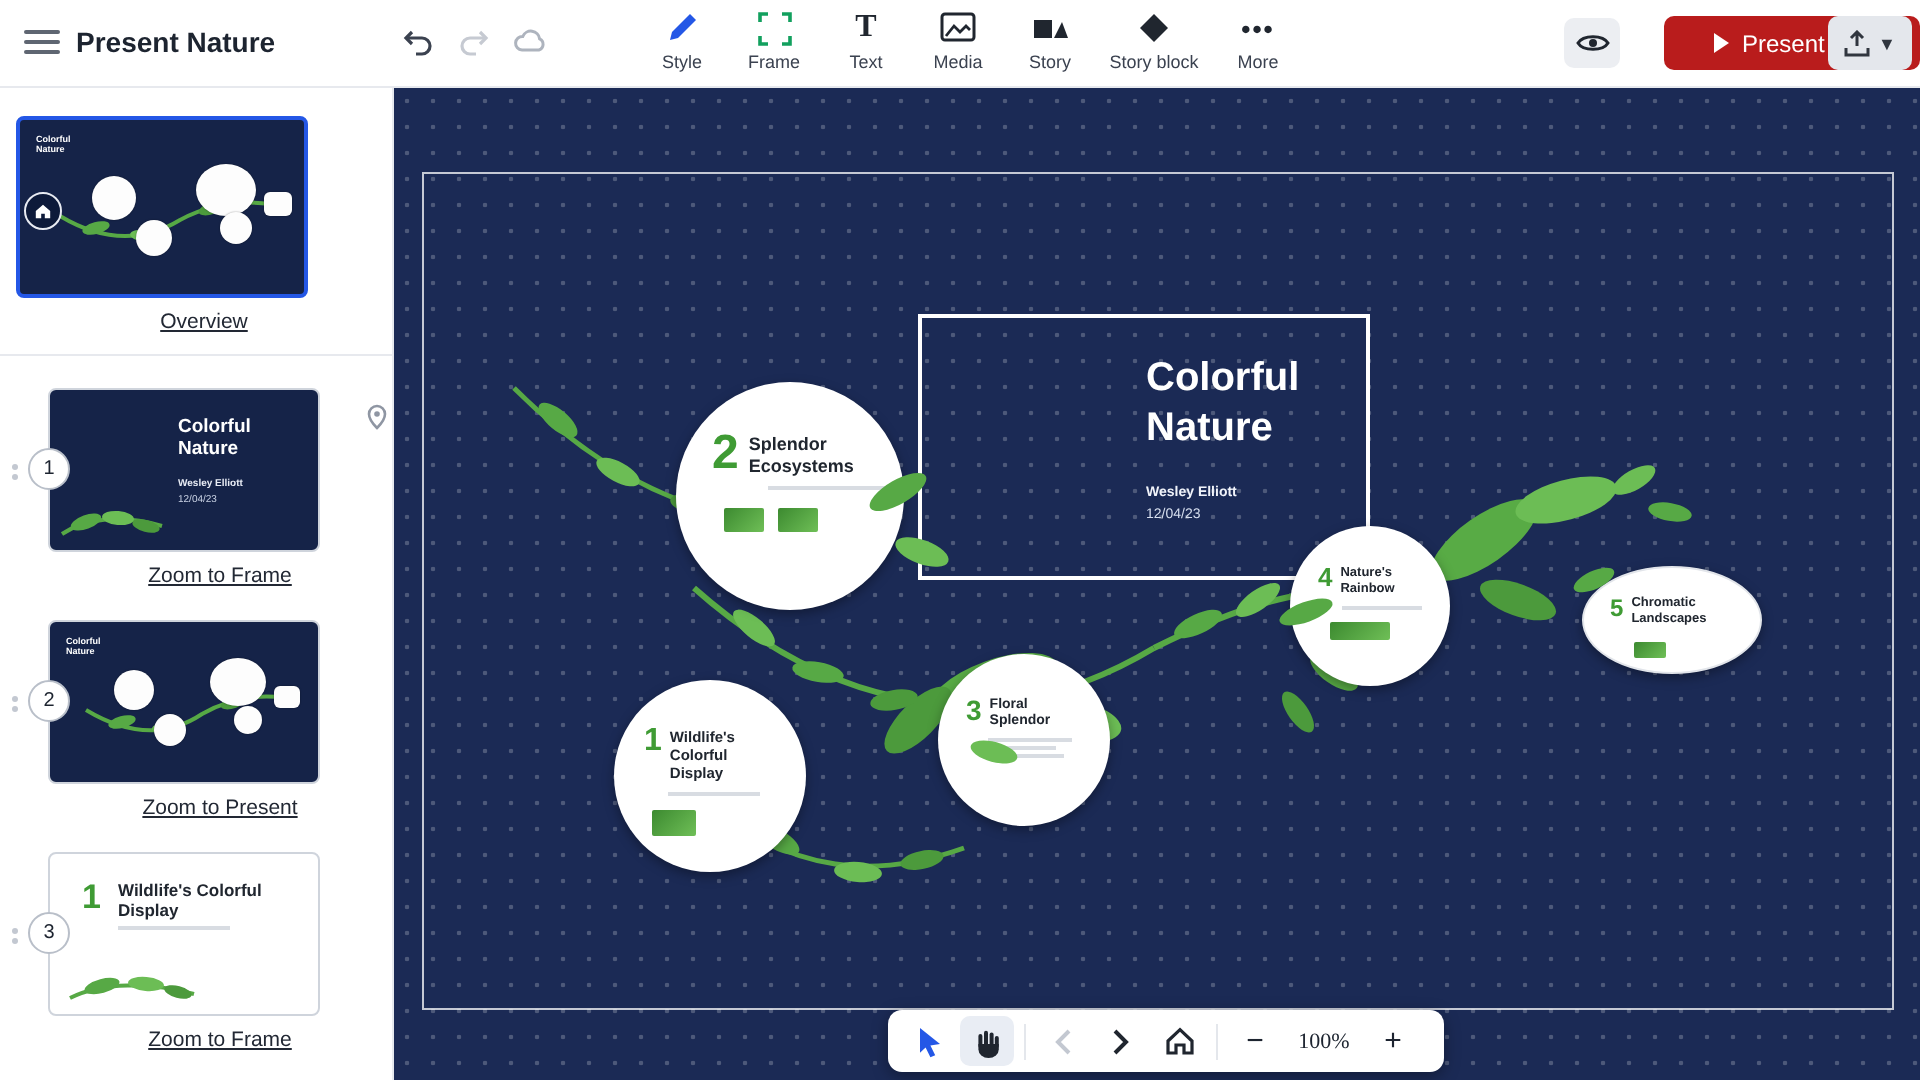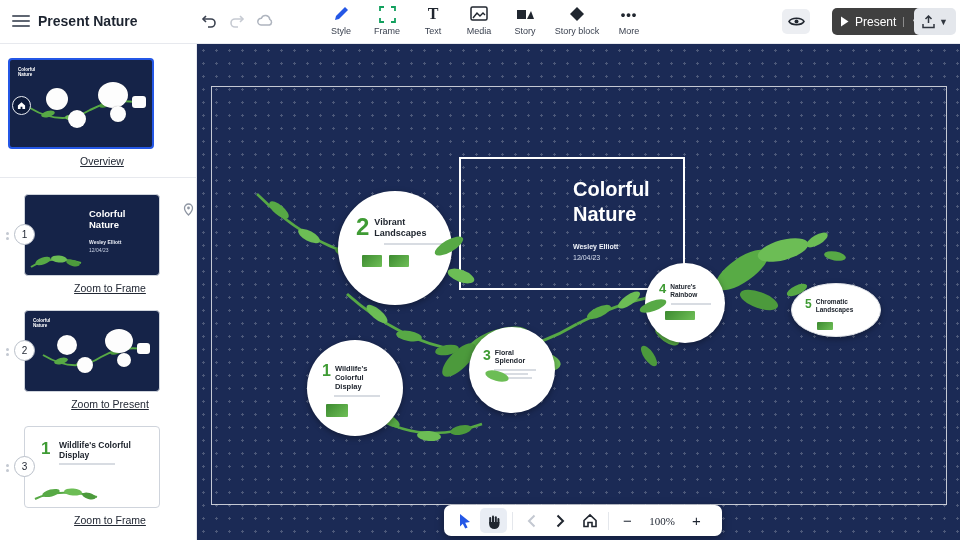--- a/index.html
+++ b/index.html
@@ -10,21 +10,21 @@
   .hamburger { position:absolute; left:12px; top:15px; width:18px; height:14px; cursor:pointer; }
   .hamburger span { display:block; height:2px; background:#5f6672; margin-bottom:3px; border-radius:1px; }
   .doc-title { position:absolute; left:38px; top:13px; font-size:14px; font-weight:bold; color:#1d2430; }
   .hist { position:absolute; top:12px; width:20px; height:20px; }
   .toolbar { position:absolute; left:318px; top:0; height:44px; display:flex; align-items:flex-start; }
   .tool { width:46px; padding-top:5px; text-align:center; cursor:pointer; }
   .tool.wide { width:58px; }
   .tool .ticon { height:18px; display:flex; align-items:center; justify-content:center; }
   .tool .tlabel { font-size:9px; color:#3b4250; margin-top:3px; white-space:nowrap; }
   .eye-btn { position:absolute; left:782px; top:9px; width:28px; height:25px; background:#eceef2; border-radius:5px; display:flex; align-items:center; justify-content:center; cursor:pointer; }
-  .present-btn { position:absolute; left:832px; top:8px; height:27px; background:#404040; border-radius:5px; display:flex; align-items:center; color:#fff; font-size:12px; padding:0 8px; cursor:pointer; }
+  .present-btn { position:absolute; left:832px; top:8px; height:27px; background:#b91c1c; border-radius:5px; display:flex; align-items:center; color:#fff; font-size:12px; padding:0 24px; cursor:pointer; }
   .present-btn .caret { margin-left:7px; border-left:1px solid rgba(255,255,255,.4); padding-left:7px; font-size:9px; }
   .export-btn { position:absolute; left:914px; top:8px; height:27px; width:42px; background:#e4e7ec; border-radius:5px; display:flex; align-items:center; justify-content:center; gap:4px; cursor:pointer; font-size:9px; color:#30363f; }
 
   
   .sidebar { position:absolute; left:0; top:44px; width:197px; height:496px; background:#fff; border-right:1px solid #e7e9ee; z-index:20; overflow:hidden; }
   .thumb { position:relative; background:#152348; border-radius:4px; overflow:hidden; }
   .overview-wrap { padding:14px 0 0 8px; }
   .overview-thumb { width:146px; height:91px; border:2px solid #2457e6; }
   .side-label { font-size:10.5px; color:#222834; text-align:center; margin-top:6px;text-decoration:underline; }
   .side-divider { height:1px; background:#e7e9ee; margin:10px 0 0 0; }
@@ -303,21 +303,21 @@
 
   <div class="title-frame">
     <div class="frame-title">Colorful Nature</div>
     <div class="frame-author">Wesley Elliott</div>
     <div class="frame-date">12/04/23</div>
   </div>
 
   <div class="topic" style="left:141px; top:147px; width:114px; height:114px;">
     <div class="inner" style="left:18px; top:22px; width:82px;">
       <span class="tnum" style="font-size:24px; float:left; margin-right:5px;">2</span>
-      <span class="ttitle" style="font-size:9px; display:inline-block; width:52px; padding-top:4px;">Vibrant Landscapes</span>
+      <span class="ttitle" style="font-size:9px; display:inline-block; width:52px; padding-top:4px;">Splendor Ecosystems</span>
       <div style="clear:both;"></div>
       <div class="gline" style="width:60px; margin-left:28px;"></div>
       <div style="margin:8px 0 0 6px;">
         <span class="gthumb" style="width:20px; height:12px; margin-right:3px;"></span>
         <span class="gthumb" style="width:20px; height:12px;"></span>
       </div>
     </div>
   </div>
 
   <div class="topic" style="left:448px; top:219px; width:80px; height:80px;">

